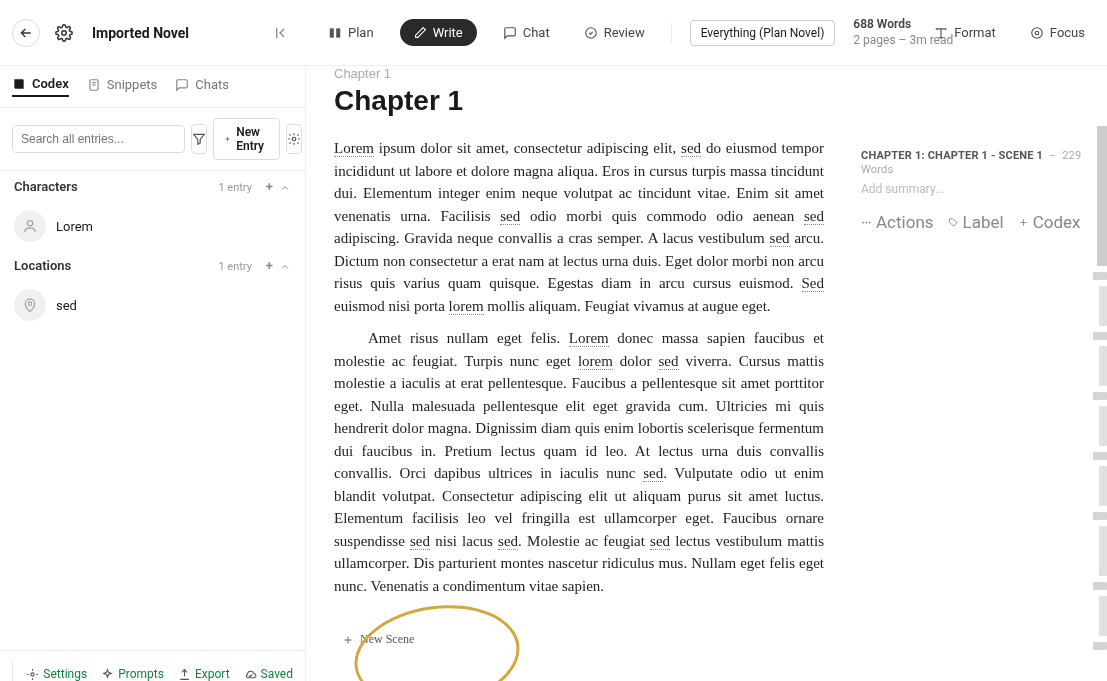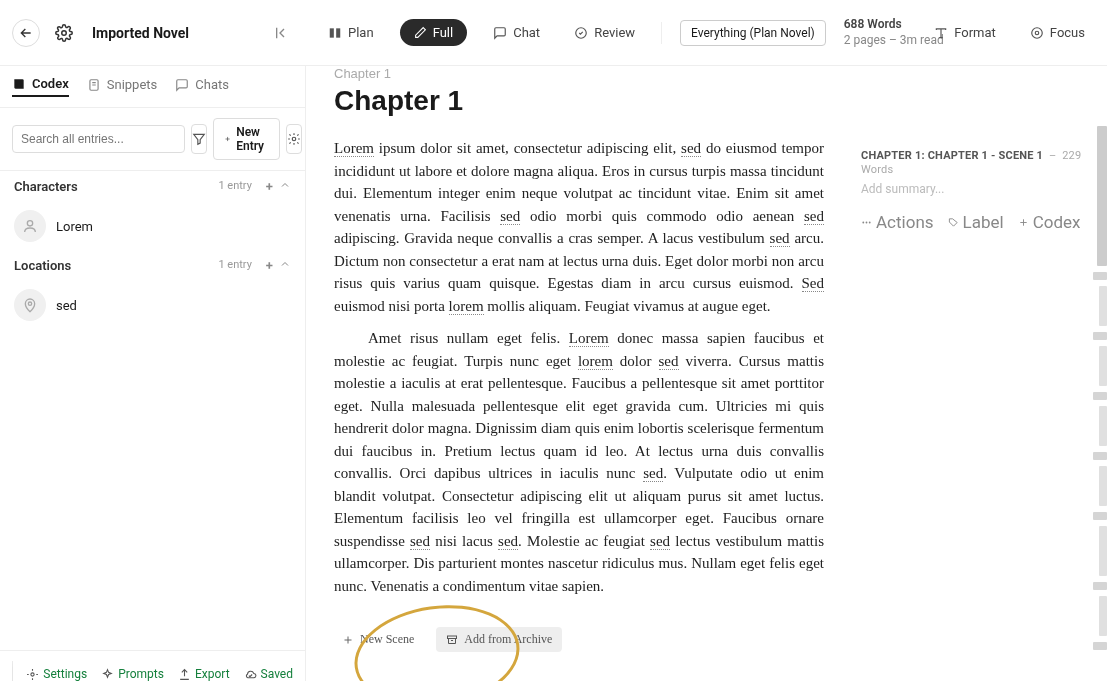--- a/index.html
+++ b/index.html
@@ -17,21 +17,21 @@
 .stats .muted { color: #888; }
 .main { display: flex; height: calc(100% - 50px); }
 .sidebar { width: 306px; border-right: 1px solid #eee; display: flex; flex-direction: column; background: #fff; }
 .tabs { display: flex; gap: 18px; padding: 10px 12px; border-bottom: 1px solid #eee; font-size: 13px; }
 .tab { display: flex; align-items: center; gap: 6px; color: #777; cursor: pointer; padding-bottom: 4px; }
 .tab.active { color: #1a1a1a; font-weight: 600; border-bottom: 2px solid #1a1a1a; }
 .search-row { display: flex; gap: 6px; padding: 10px 12px; align-items: center; border-bottom: 1px solid #eee; }
 .search-input { flex: 1; border: 1px solid #ddd; border-radius: 4px; padding: 6px 8px; font-size: 12px; outline: none; }
 .sq-btn { width: 30px; height: 30px; border: 1px solid #ddd; border-radius: 4px; display: flex; align-items: center; justify-content: center; cursor: pointer; background: #fff; }
 .newentry-btn { border: 1px solid #ddd; border-radius: 4px; padding: 6px 10px; font-size: 12px; font-weight: 600; display: flex; align-items: center; gap: 5px; cursor: pointer; background: #fff; }
-.section-head { display: flex; align-items: flex-start; padding: 8px 14px; font-size: 13px; font-weight: 600; color: #333; }
+.section-head { display: flex; align-items: flex-end; padding: 8px 14px; font-size: 13px; font-weight: 600; color: #333; }
 .section-head .count { margin-left: auto; font-weight: 400; color: #999; font-size: 11px; margin-right: 8px; }
 .section-head .plus, .section-head .chev { color: #888; cursor: pointer; margin-left: 6px; }
 .entry-item { display: flex; align-items: center; gap: 10px; padding: 8px 14px; cursor: pointer; }
 .entry-avatar { width: 32px; height: 32px; border-radius: 50%; background: #f0f0f0; display: flex; align-items: center; justify-content: center; color: #999; }
 .sidebar-footer { margin-top: auto; border-top: 1px solid #eee; padding: 10px 12px; display: flex; align-items: center; gap: 14px; font-size: 12px; color: #15803d; }
 .sidebar-footer .fitem { display: flex; align-items: center; gap: 4px; cursor: pointer; }
 .user-avatar { width: 26px; height: 26px; border-radius: 50%; background: #e5e5e5; }
 .editor { flex: 1; padding: 0 24px 20px 28px; overflow-y: auto; position: relative; font-family: Georgia, 'Times New Roman', serif; }
 .editor-inner { max-width: 490px; }
 .chapter-label { font-size: 13px; color: #aaa; font-family: -apple-system, sans-serif; }
@@ -84,21 +84,21 @@
       <svg width="14" height="14" viewBox="0 0 24 24" fill="#555">
           <rect x="3" y="4" width="7" height="16"></rect>
           <rect x="14" y="4" width="7" height="16"></rect>
         </svg>
       <span>Plan</span>
     </div>
     <div class="mode-btn active">
       <svg width="13" height="13" viewBox="0 0 24 24" fill="none" stroke="#fff" stroke-width="2">
           <path d="M17 3l4 4L7 21H3v-4L17 3z"></path>
         </svg>
-      <span>Full</span>
+      <span>Write</span>
     </div>
     <div class="mode-btn">
       <svg width="14" height="14" viewBox="0 0 24 24" fill="none" stroke="#555" stroke-width="2">
           <path d="M21 15a2 2 0 0 1-2 2H7l-4 4V5a2 2 0 0 1 2-2h14a2 2 0 0 1 2 2z"></path>
         </svg>
       <span>Chat</span>
     </div>
     <div class="mode-btn">
       <svg width="14" height="14" viewBox="0 0 24 24" fill="none" stroke="#555" stroke-width="2">
           <circle cx="12" cy="12" r="9"></circle>
@@ -254,27 +254,20 @@
       <p class="para"><span class="u">Lorem</span><span> ipsum dolor sit amet, consectetur adipiscing elit, </span><span class="u">sed</span><span> do eiusmod tempor incididunt ut labore et dolore magna aliqua. Eros in cursus turpis massa tincidunt dui. Elementum integer enim neque volutpat ac tincidunt vitae. Enim sit amet venenatis urna. Facilisis </span><span class="u">sed</span><span> odio morbi quis commodo odio aenean </span><span class="u">sed</span><span> adipiscing. Gravida neque convallis a cras semper. A lacus vestibulum </span><span class="u">sed</span><span> arcu. Dictum non consectetur a erat nam at lectus urna duis. Eget dolor morbi non arcu risus quis varius quam quisque. Egestas diam in arcu cursus euismod. </span><span class="u">Sed</span><span> euismod nisi porta </span><span class="u">lorem</span><span> mollis aliquam. Feugiat vivamus at augue eget.</span></p>
 
       <p class="para"><span class="indent"></span><span>Amet risus nullam eget felis. </span><span class="u">Lorem</span><span> donec massa sapien faucibus et molestie ac feugiat. Turpis nunc eget </span><span class="u">lorem</span><span> dolor </span><span class="u">sed</span><span> viverra. Cursus mattis molestie a iaculis at erat pellentesque. Faucibus a pellentesque sit amet porttitor eget. Nulla malesuada pellentesque elit eget gravida cum. Ultricies mi quis hendrerit dolor magna. Dignissim diam quis enim lobortis scelerisque fermentum dui faucibus in. Pretium lectus quam id leo. At lectus urna duis convallis convallis. Orci dapibus ultrices in iaculis nunc </span><span class="u">sed</span><span>. Vulputate odio ut enim blandit volutpat. Consectetur adipiscing elit ut aliquam purus sit amet luctus. Elementum facilisis leo vel fringilla est ullamcorper eget. Faucibus ornare suspendisse </span><span class="u">sed</span><span> nisi lacus </span><span class="u">sed</span><span>. Molestie ac feugiat </span><span class="u">sed</span><span> lectus vestibulum mattis ullamcorper. Dis parturient montes nascetur ridiculus mus. Nullam eget felis eget nunc. Venenatis a condimentum vitae sapien.</span></p>
 
       <div class="scene-actions">
         <div class="scene-btn">
           <svg width="12" height="12" viewBox="0 0 24 24" fill="none" stroke="#666" stroke-width="2">
               <path d="M12 5v14M5 12h14"></path>
             </svg>
           <span>New Scene</span>
-        </div>
-        <div class="scene-btn boxed">
-          <svg width="12" height="12" viewBox="0 0 24 24" fill="none" stroke="#555" stroke-width="2">
-              <rect x="3" y="4" width="18" height="5"></rect>
-              <path d="M5 9v10h14V9M10 13h4"></path>
-            </svg>
-          <span>Add from Archive</span>
         </div>
       </div>
 
       <div class="annot-circle" style="left:48px;top:540px;width:166px;height:100px;"></div>
     </div>
   </div>
 
   <div class="rightpanel">
     <div style="margin-top:72px;">
       <span class="scene-header">

